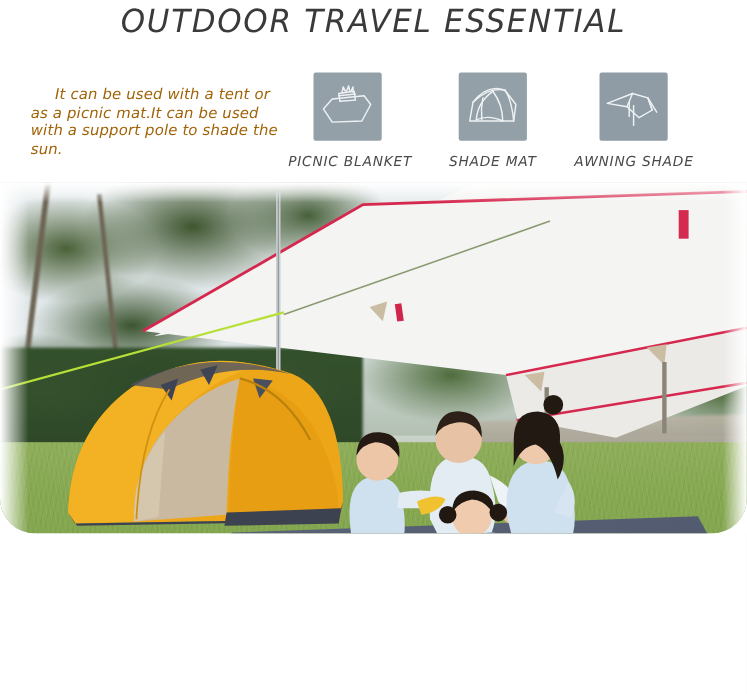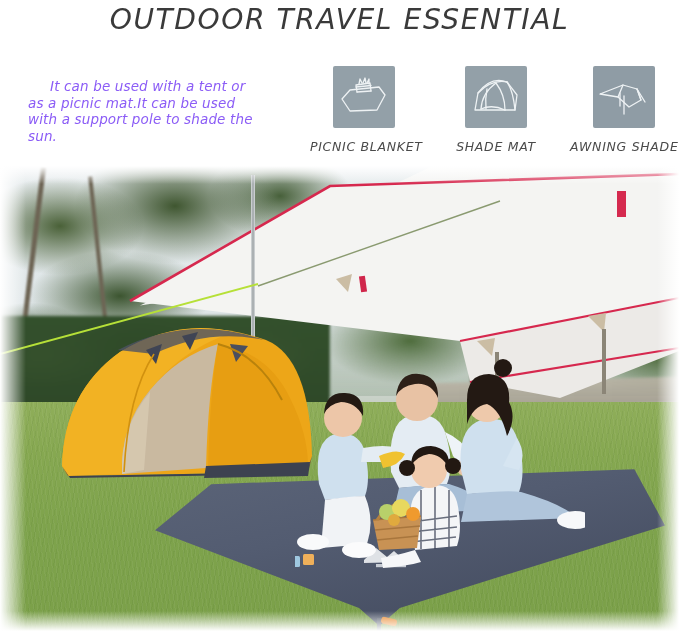--- a/index.html
+++ b/index.html
@@ -7,23 +7,24 @@
     margin: 0;
     padding: 0;
     background: #ffffff;
   }
   body {
     font-family: "DejaVu Sans", sans-serif;
   }
   #page {
     position: relative;
     width: 679px;
-    height: 631px;
+    height: 485px;
     background: #ffffff;
     overflow: hidden;
+    border-radius: 32px;
   }
 
   
   #header {
     position: absolute;
     left: 0; top: 0;
     width: 679px;
     height: 166px;
     background: #ffffff;
   }
@@ -45,31 +46,30 @@
   #intro-text {
     position: absolute;
     left: 28px;
     top: 78px;
     width: 230px;
     font-family: "DejaVu Sans", sans-serif;
     font-style: italic;
     font-size: 13.5px;
     line-height: 16.5px;
     letter-spacing: 0.15px;
-    color: #8b5cf6;
+    color: #a16207;
     text-indent: 22px;
   }
 
   
   .feature {
     position: absolute;
     top: 66px;
     width: 108px;
     text-align: center;
-    margin-left: 48px;
   }
   #feature-0 { left: 262px; }
   #feature-1 { left: 394px; }
   #feature-2 { left: 522px; }
 
   .feature-tile {
     width: 62px;
     height: 62px;
     margin: 0 auto;
     background: #93a0a8;

